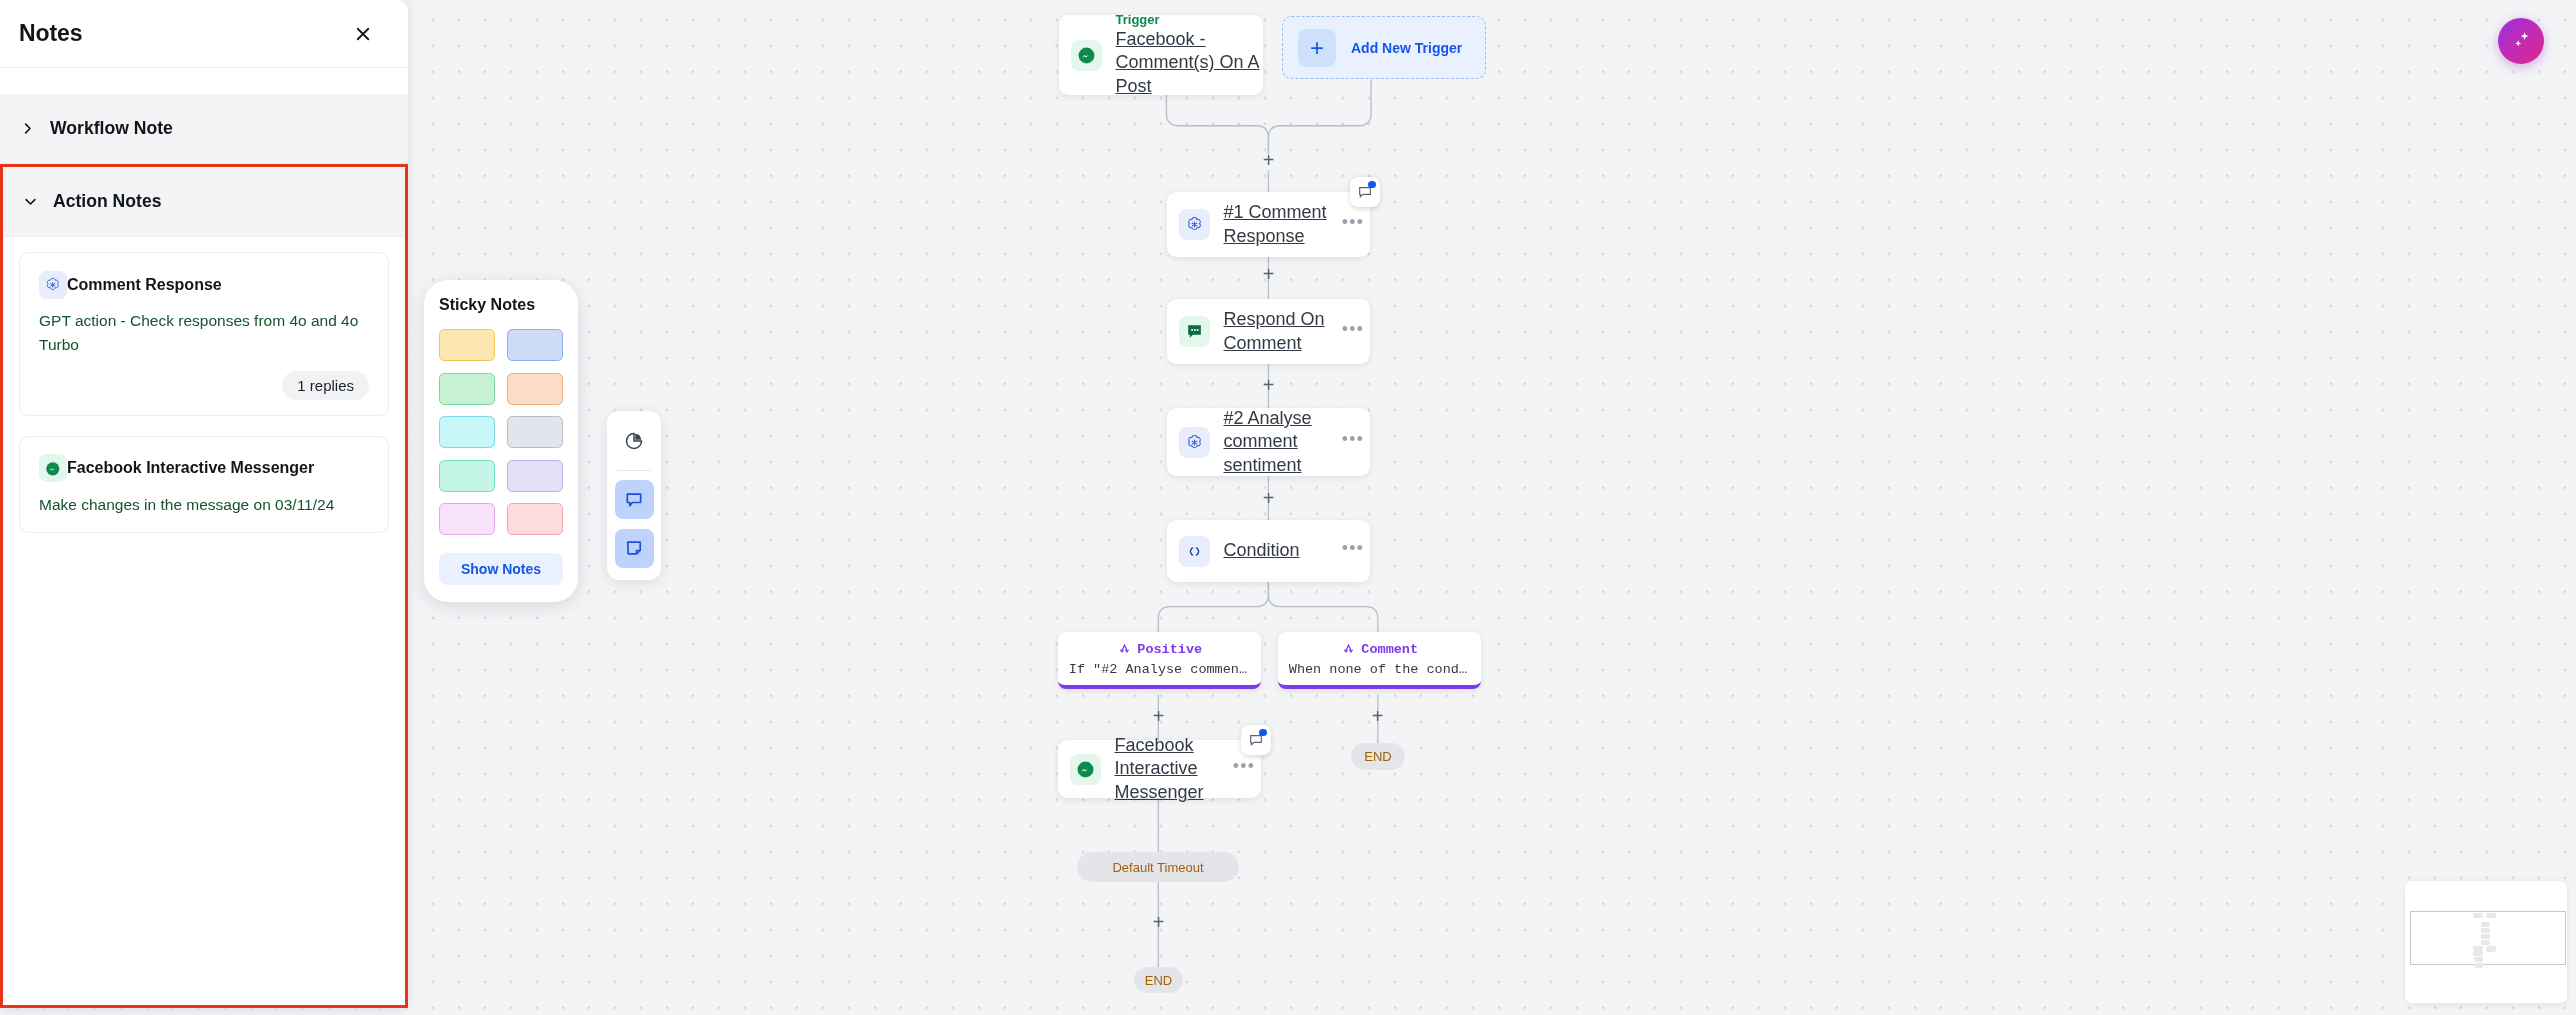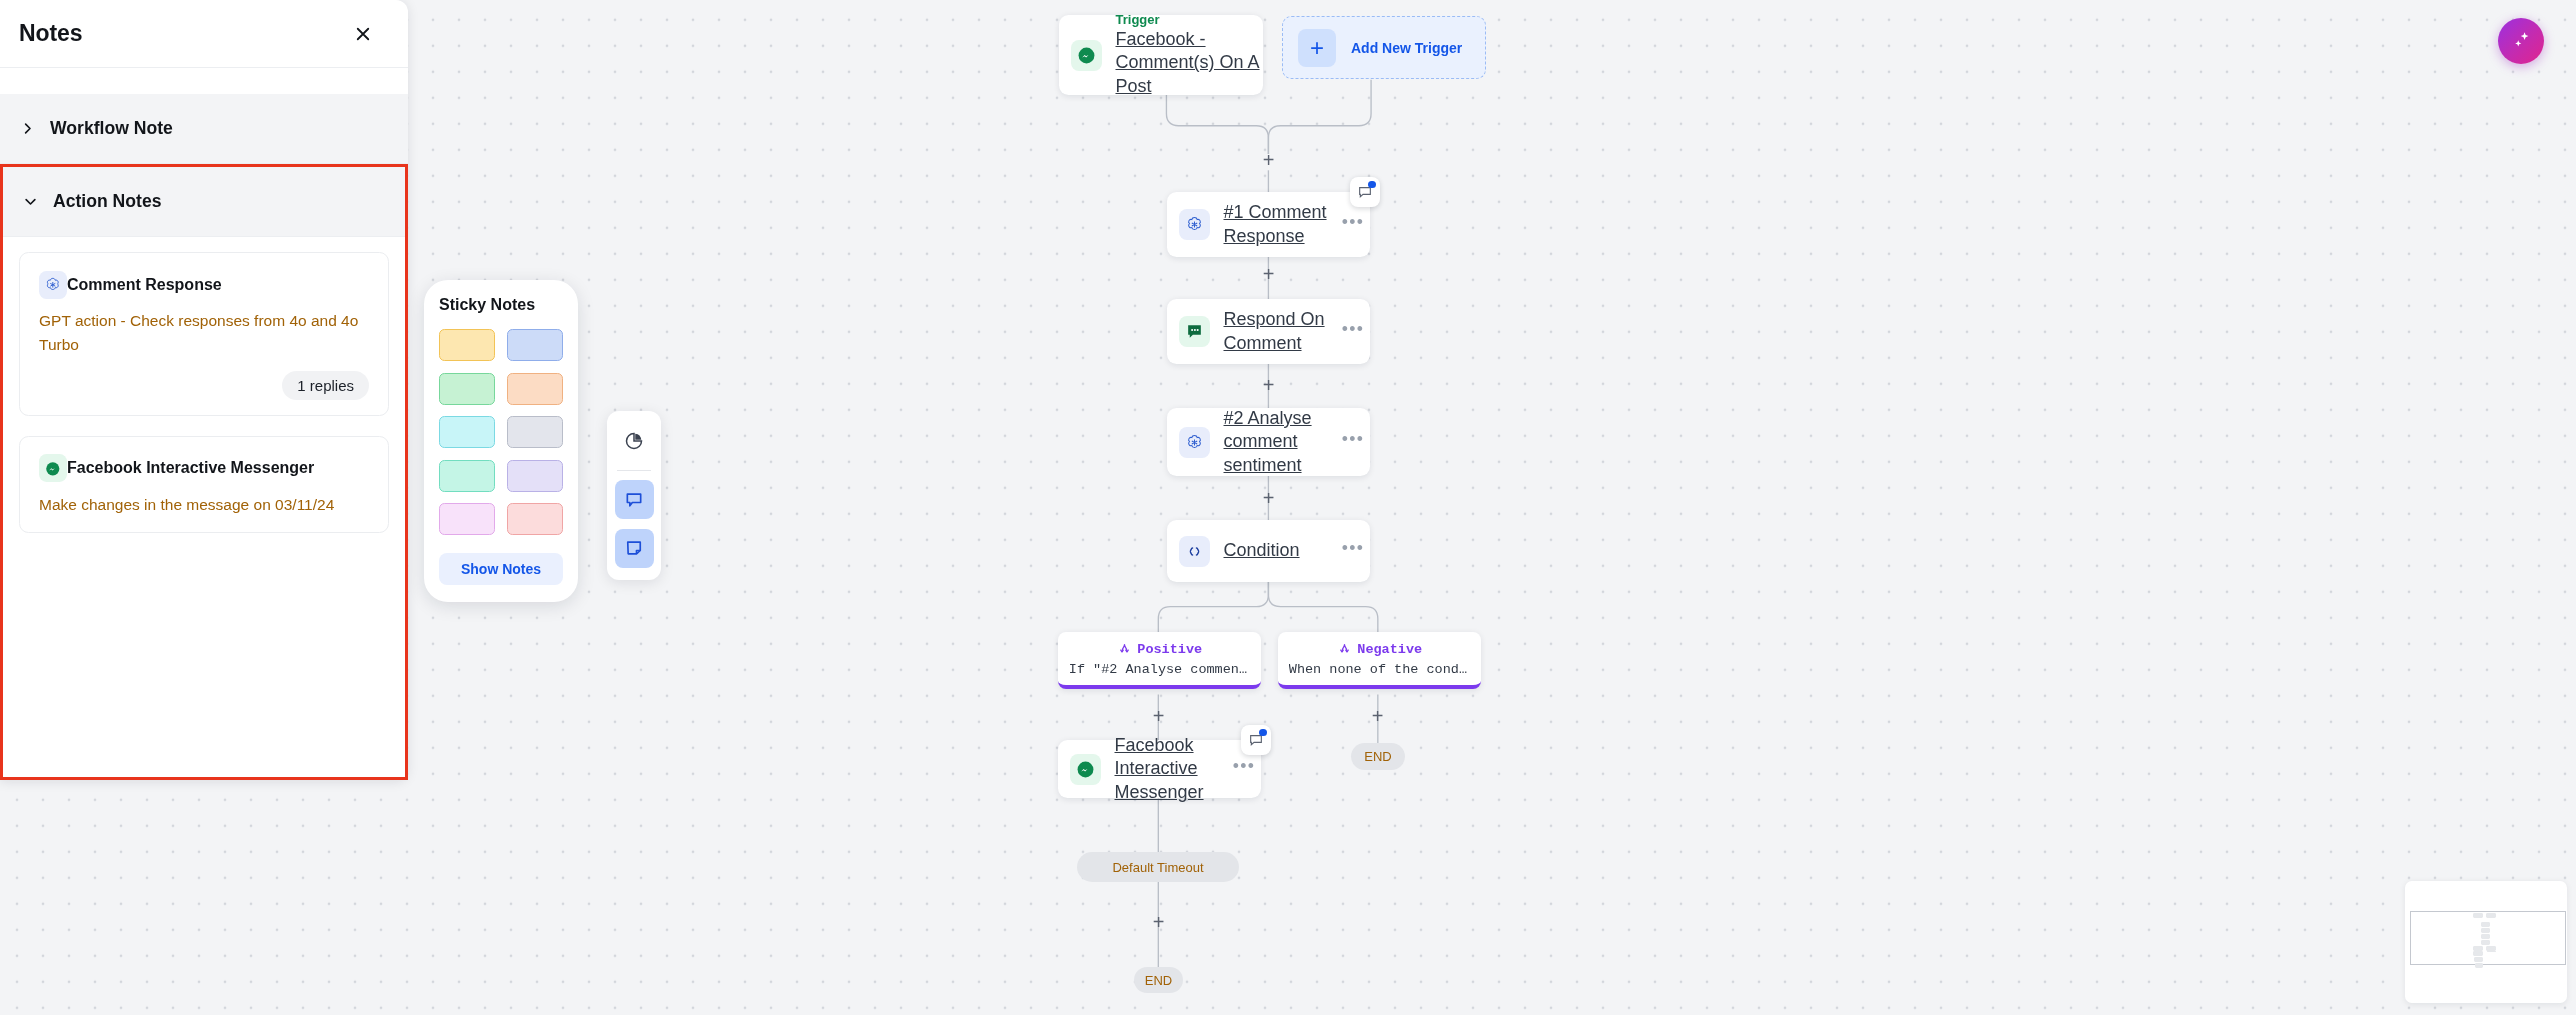--- a/index.html
+++ b/index.html
@@ -15,21 +15,21 @@
     position: absolute; inset: 0;
     background-color: #f3f4f6;
     background-image: radial-gradient(circle, #d3d6dc 1.5px, transparent 1.6px);
     background-size: 26px 26px;
     background-position: 4px 6.8px;
   }
 
   
   #notes-panel {
     position: absolute; left: 0; top: 0;
-    width: 408px; height: 780px;
+    width: 408px; height: 1008px;
     background: #ffffff;
     border-radius: 0 12px 12px 0;
     box-shadow: 0 1.4px 12px rgba(16,24,40,.10);
     z-index: 40;
     display: flex; flex-direction: column;
   }
   #notes-header {
     height: 68px; flex: none;
     display: flex; align-items: center; justify-content: space-between;
     padding: 0 30px 0 19px;
@@ -77,21 +77,21 @@
   }
   .note-card-head { display: flex; align-items: center; gap: 0; margin-bottom: 10.8px; }
   .note-ico {
     width: 28px; height: 28px; border-radius: 7.4px; flex: none;
     display: flex; align-items: center; justify-content: center;
   }
   .note-ico.openai { background: #e8edfb; }
   .note-ico.messenger { background: #e4f7ec; }
   .note-ico svg { width: 17.6px; height: 17.6px; }
   .note-card-title { font-size: 16px; font-weight: 700; color: #12151a; }
-  .note-card-text { font-size: 15.5px; line-height: 1.5; color: #a16207; }
+  .note-card-text { font-size: 15.5px; line-height: 1.5; color: #14532d; }
   .note-card-foot { display: flex; justify-content: flex-end; margin-top: 15px; }
   .replies-badge {
     background: #f1f2f4; color: #1c2129;
     border-radius: 675px; padding: 6px 15px;
     font-size: 15px; cursor: pointer;
   }
 
   
   #sticky-panel {
     position: absolute; left: 424px; top: 280px;
@@ -372,21 +372,21 @@
   </div>
 
   <div class="branch-node" style="left:1278px;top:632px;width:203px;">
     <div class="branch-head">
       <span>
         <svg viewBox="0 0 24 24" fill="none" stroke="#7c3aed" stroke-width="2" stroke-linecap="round" stroke-linejoin="round">
           <path d="M12 4C12 9 8 9 8 15M12 4c0 5 4 5 4 11"></path>
             <path d="M6 13l2 3 2-3M14 13l2 3 2-3"></path>
         </svg>
       </span>
-      <span class="branch-name">Negative</span>
+      <span class="branch-name">Comment</span>
     </div>
     <div class="branch-desc">When none of the conditions are met</div>
   </div>
 
   <div class="pill" style="left:1351px;top:743px;width:54px;height:27px;">END</div>
 
   <div class="node" style="left:1058px;top:740px;width:203px;height:58px;">
     <div class="node-ico ico-green">
       <svg viewBox="0 0 24 24">
           <circle cx="12" cy="12" r="10" fill="#0e8a4f"></circle>

